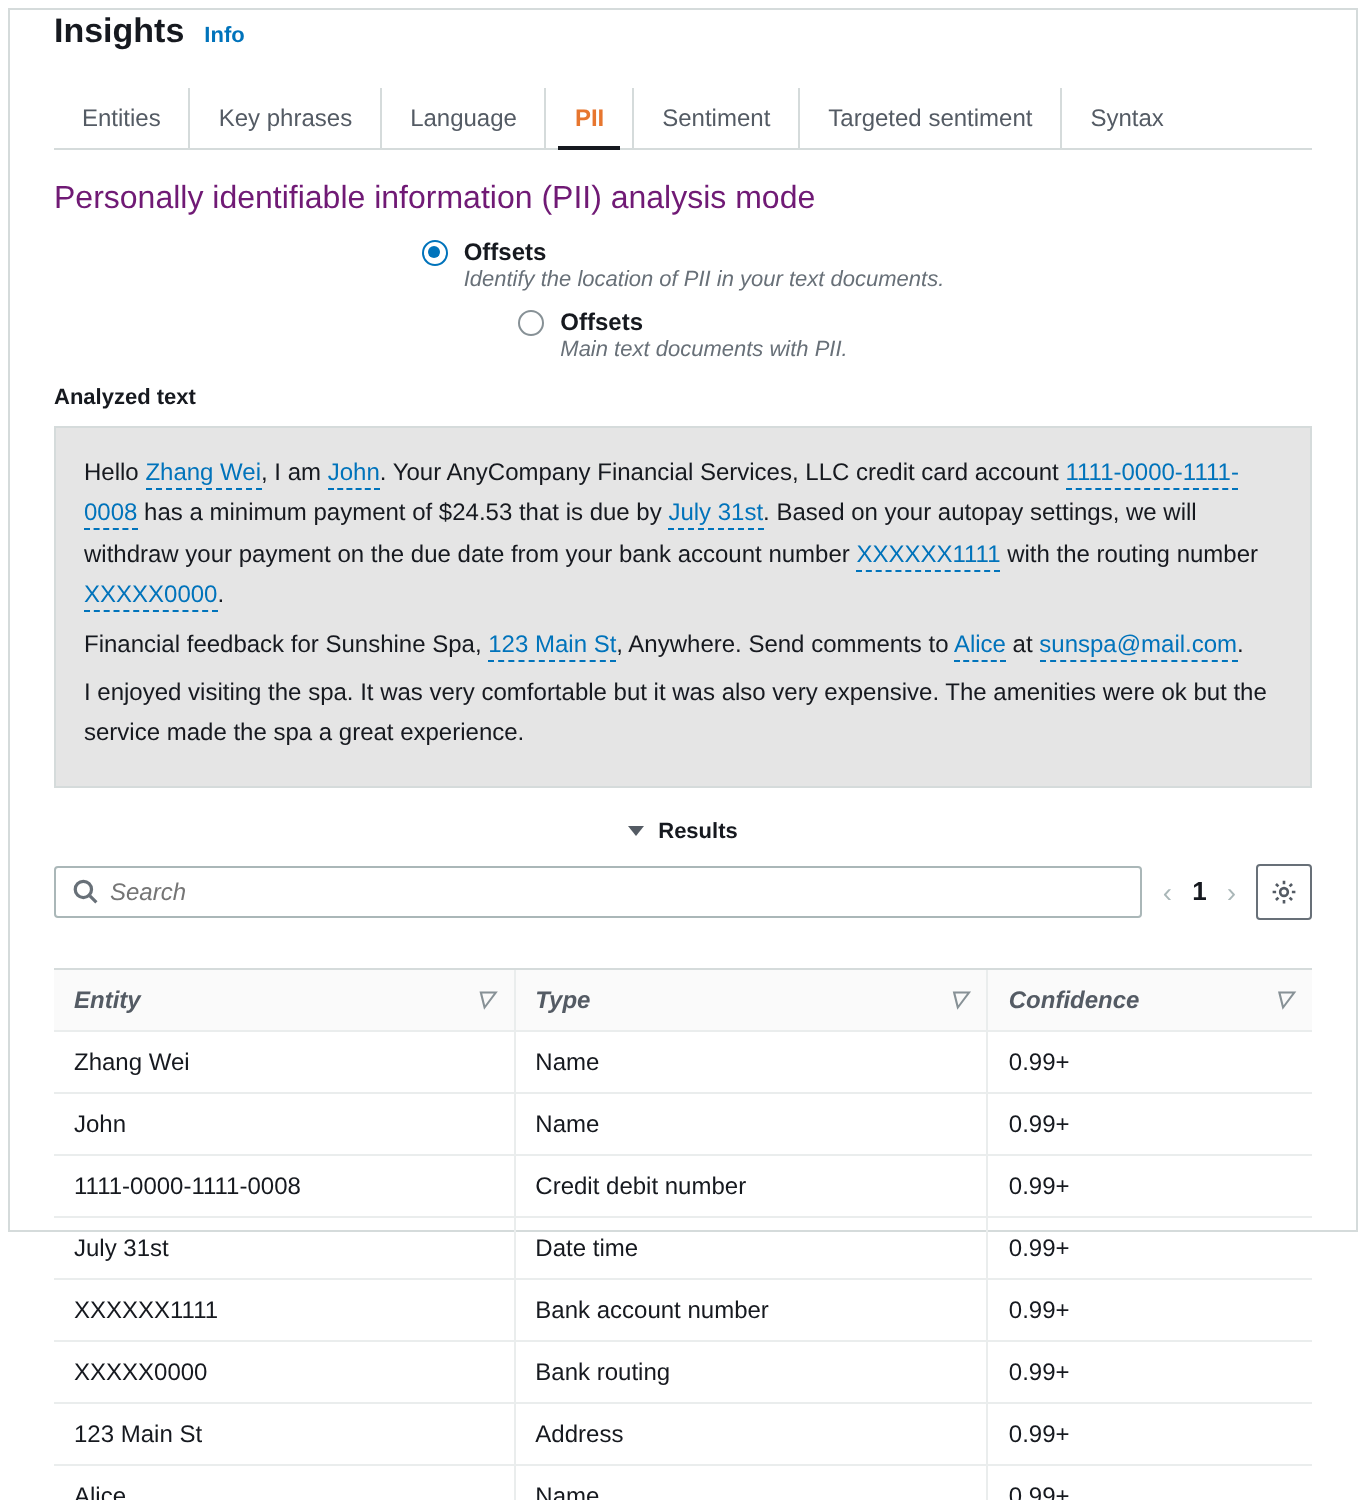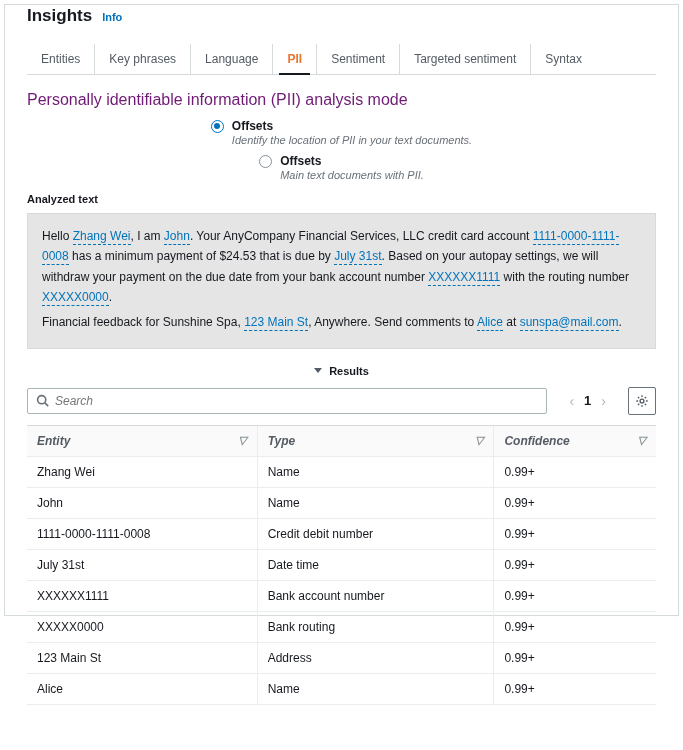--- a/index.html
+++ b/index.html
@@ -123,22 +123,22 @@
     }
     .triangle-down {
       width: 0; height: 0;
       border-left: 4px solid transparent;
       border-right: 4px solid transparent;
       border-top: 5px solid #545b64;
     }
     .search-row {
       display: flex;
       align-items: center;
-      gap: 22px;
-      margin-bottom: 10px;
+      gap: 10px;
+      margin-bottom: 24px;
       justify-content: flex-end;
     }
     .search-box {
       flex: 1;
       display: flex;
       align-items: center;
       border: 1px solid #aab7b8;
       border-radius: 2px;
       padding: 5px 8px;
       gap: 6px;
@@ -243,20 +243,21 @@
 
   <div class="section-title">Analyzed text</div>
 
   <div class="analyzed-box">
     <p>
       <span>Hello </span><span class="pii">Zhang Wei</span><span>, I am </span><span class="pii">John</span><span>. Your AnyCompany Financial Services, LLC credit card account </span><span class="pii">1111-0000-1111-0008</span><span> has a minimum payment of $24.53 that is due by </span><span class="pii">July 31st</span><span>. Based on your autopay settings, we will withdraw your payment on the due date from your bank account number </span><span class="pii">XXXXXX1111</span><span> with the routing number </span><span class="pii">XXXXX0000</span><span>.</span>
     </p>
     <p>
       <span>Financial feedback for Sunshine Spa, </span><span class="pii">123 Main St</span><span>, Anywhere. Send comments to </span><span class="pii">Alice</span><span> at </span><span class="pii">sunspa@mail.com</span><span>.</span>
     </p>
+    <p>I enjoyed visiting the spa. It was very comfortable but it was also very expensive. The amenities were ok but the service made the spa a great experience.</p>
   </div>
 
   <div class="results-header">
     <span class="triangle-down"></span>
     <span class="section-title" style="margin:0">Results</span>
   </div>
 
   <div class="search-row">
     <div class="search-box">
       <svg class="search-icon" viewBox="0 0 16 16">

